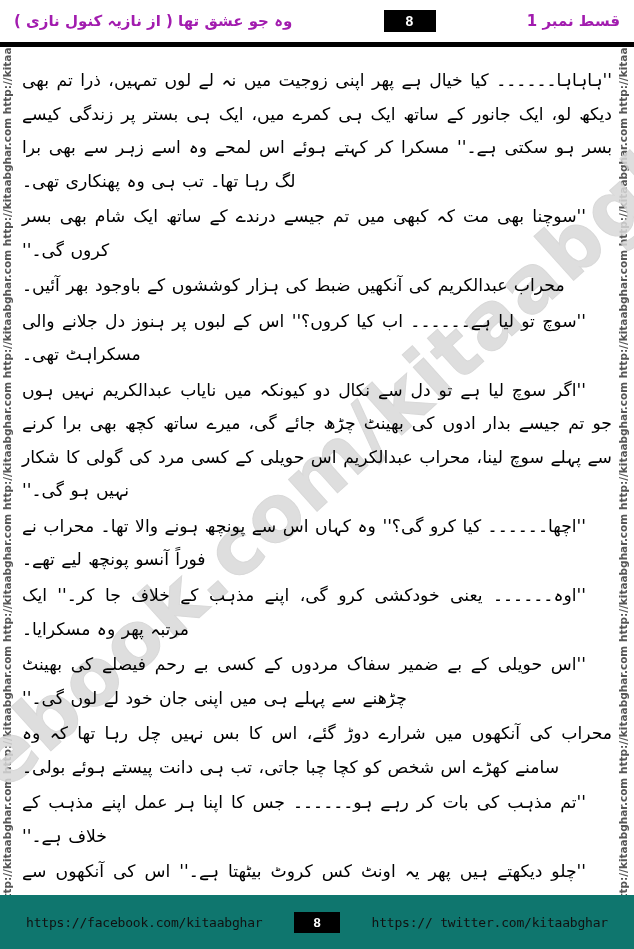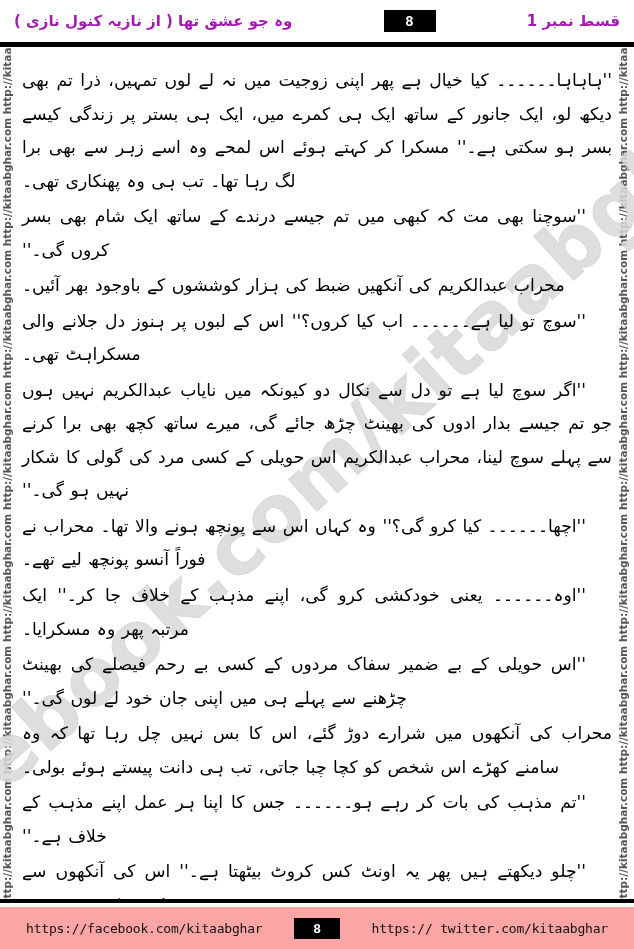--- a/index.html
+++ b/index.html
@@ -157,28 +157,28 @@
     height: 4px;
     background: #000000;
     z-index: 3;
   }
 
   .footer {
     position: absolute;
     left: 0;
     right: 0;
     bottom: 0;
-    height: 42px;
+    height: 54px;
     z-index: 3;
     display: flex;
     align-items: center;
     justify-content: space-between;
     padding: 0 26px;
     box-sizing: border-box;
-    background: #fca5a5;
+    background: #0f766e;
     direction: ltr;
   }
 
   .footer-link {
     font-family: "DejaVu Sans Mono", monospace;
     font-size: 13px;
     font-weight: 400;
     color: #111111;
     letter-spacing: -0.2px;
     white-space: nowrap;

